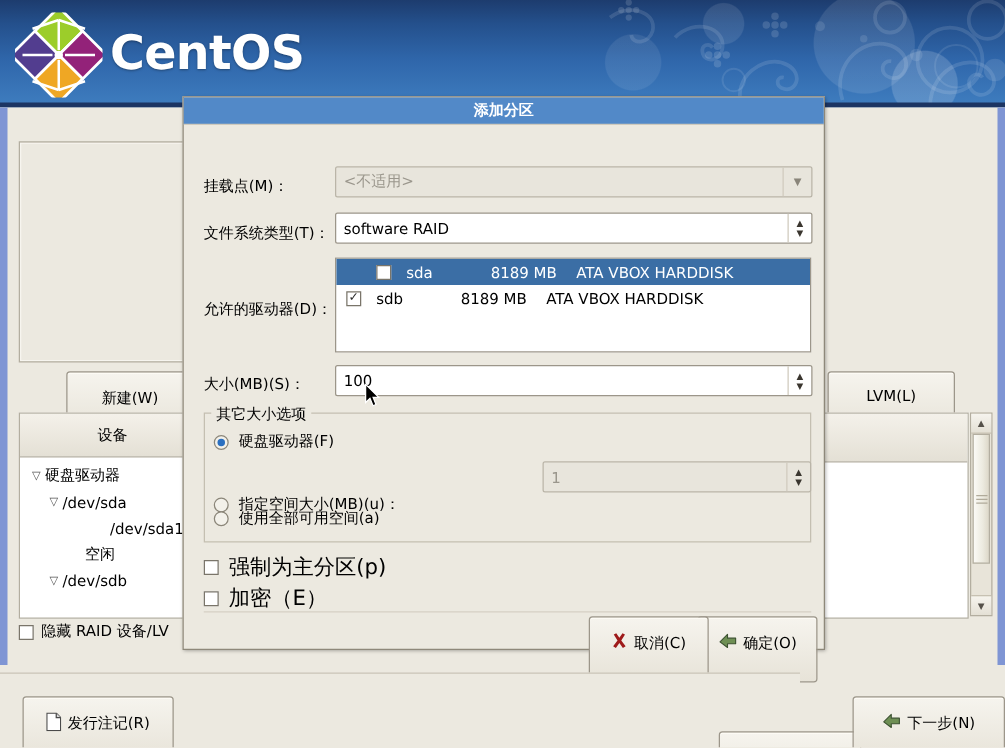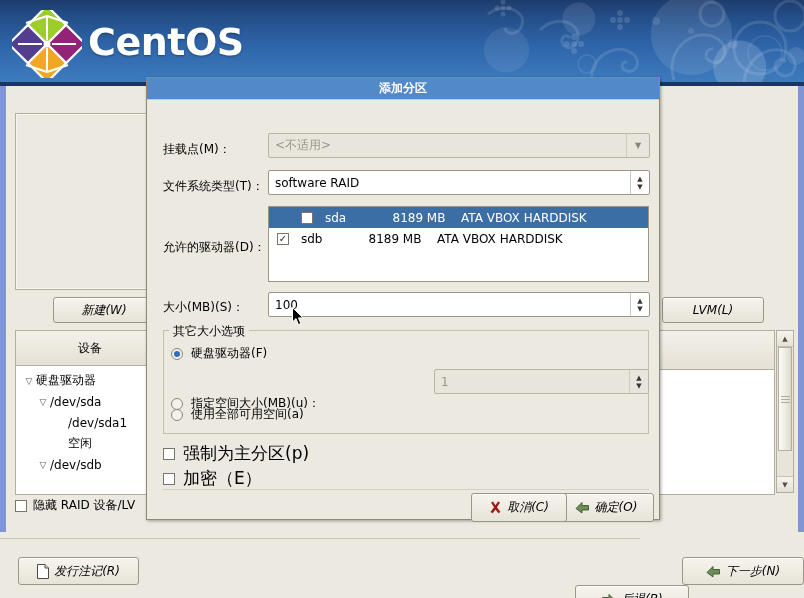--- a/index.html
+++ b/index.html
@@ -69,27 +69,26 @@
     box-shadow: inset 0 0 0 1px #f7f5ef;
   }
 
   
   .btn {
     background: linear-gradient(180deg,#f6f4ee 0%, #e7e3d8 100%);
     border: 1px solid #9c968a;
     border-radius: 3px;
     color: #000;
     font-size: 12px;
-    display: inline-flex; align-items: center; justify-content: center;
+    display: inline-flex; align-items: flex-start; justify-content: center;
     gap: 5px;
     cursor: default;
     box-shadow: inset 0 1px 0 #fffdf8;
-    padding: 0 8px;
+    padding: 12px 8px;
     white-space: nowrap;
-    font-style: italic;
   }
   .btn-new { position: absolute; left: 53px; top: 297px; width: 84px; height: 24px; }
   .btn-lvm { position: absolute; left: 662px; top: 297px; width: 84px; height: 24px; }
 
   
   .tree-panel {
     position: absolute; left: 15px; top: 330px;
     width: 148px; height: 163px;
     border: 1px solid #b3aea0;
     background: #ffffff;
@@ -349,21 +348,21 @@
     <div class="tree-header">设备</div>
     <div class="tree-list">
       <div class="tree-row" style="padding-left:6px">
         <span class="tw">▽</span>
         <span>硬盘驱动器</span>
       </div>
       <div class="tree-row" style="padding-left:20px">
         <span class="tw">▽</span>
         <span>/dev/sda</span>
       </div>
-      <div class="tree-row" style="padding-left:52px">
+      <div class="tree-row" style="padding-left:72px">
         <span>/dev/sda1</span>
       </div>
       <div class="tree-row" style="padding-left:52px">
         <span>空闲</span>
       </div>
       <div class="tree-row" style="padding-left:20px">
         <span class="tw">▽</span>
         <span>/dev/sdb</span>
       </div>
     </div>

